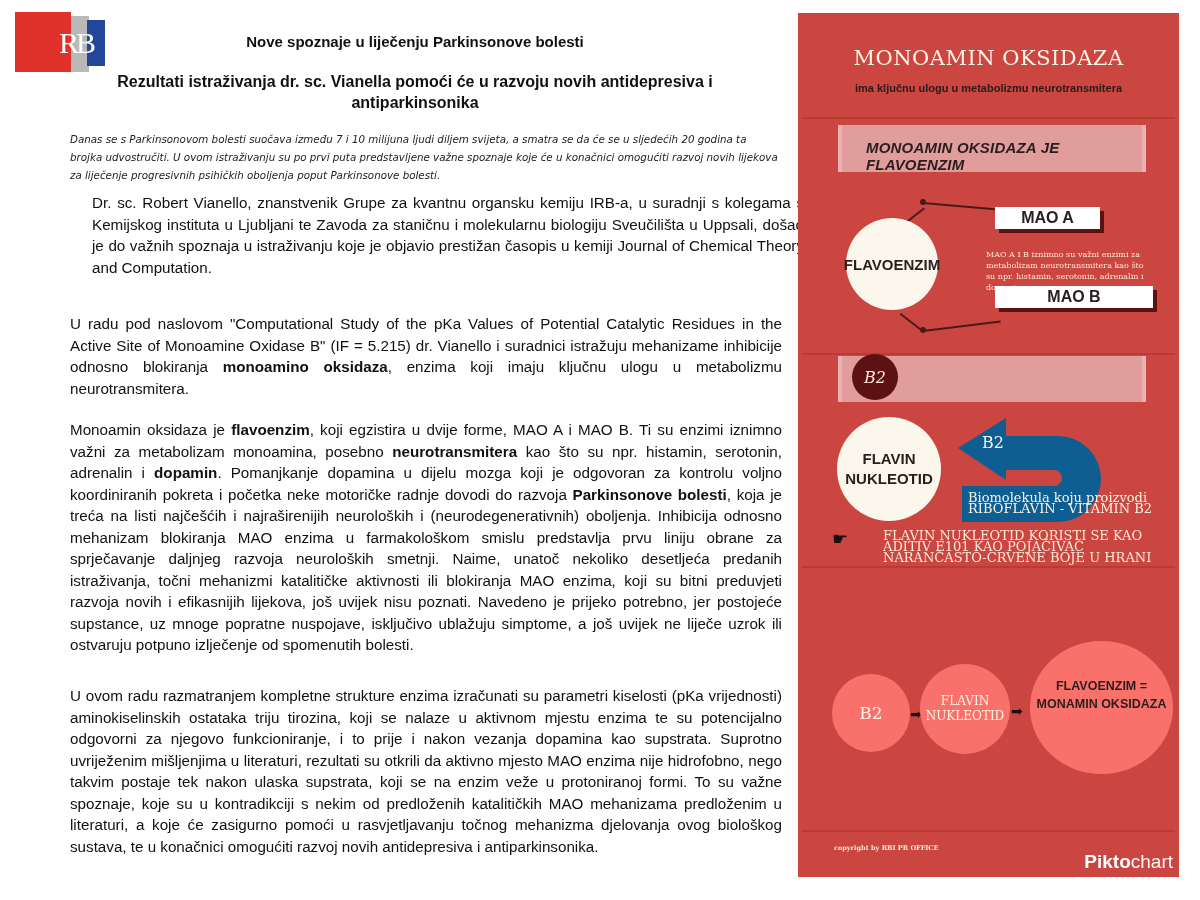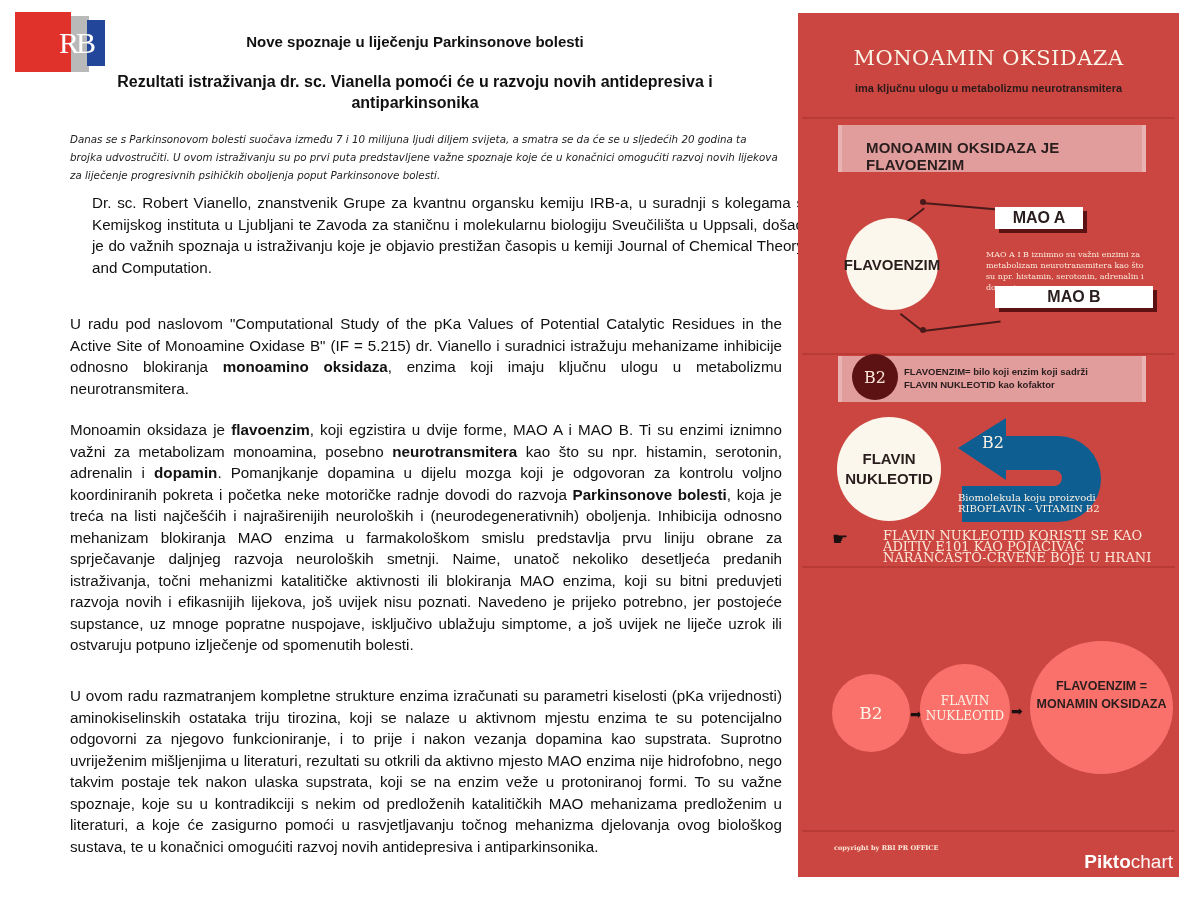--- a/index.html
+++ b/index.html
@@ -25,21 +25,21 @@
   .p2 { top: 313px; }
   .p3 { top: 419px; }
   .p4 { top: 685px; }
 
   
   .info { position: absolute; left: 798px; top: 13px; width: 381px; height: 864px; background: #cb4641; overflow: hidden; }
   .info-title { position: absolute; left: 0; top: 33px; width: 381px; text-align: center; font-family: "DejaVu Serif", serif; font-weight: normal; font-size: 21px; color: #fbf5e8; letter-spacing: 0.5px; }
   .info-sub { position: absolute; left: 0; top: 69px; width: 381px; text-align: center; font-size: 11px; font-weight: bold; color: #2a1a1a; }
   .divider { position: absolute; left: 4px; width: 373px; height: 2px; background: #b83b36; }
 
-  .band { position: absolute; left: 40px; width: 308px; height: 47px; background: #e19d9c; border-left: 4px solid #e8b3b2; border-right: 4px solid #e8b3b2; }
+  .band { position: absolute; left: 40px; width: 308px; height: 47px; background: #e19d9c; border-left: 4px solid #e8b3b2; border-right: 4px solid #e8b3b2; font-style: italic; }
   .band-text { position: absolute; left: 24px; top: 14px; font-size: 15px; font-weight: bold; color: #2a1d1d; letter-spacing: 0.2px; }
 
   .circle { position: absolute; border-radius: 50%; display: flex; align-items: center; justify-content: center; text-align: center; }
   .cream { background: #fbf7ec; color: #2a1d1d; font-weight: bold; }
   .salmon { background: #fa716b; }
 
   .tag { position: absolute; background: #fff; box-shadow: 4px 4px 0 #5c1212; text-align: center; font-weight: bold; font-size: 16px; color: #2a1d1d; }
 
   .small-serif { font-family: "DejaVu Serif", serif; color: #fbe7d8; }
 
@@ -86,43 +86,42 @@
   <div class="line" style="left:125px;top:189px;width:78px;transform:rotate(5deg);"></div>
   <div class="line" style="left:102px;top:213px;width:30px;transform:rotate(-38deg);"></div>
   <div class="dot" style="left:122px;top:314px;"></div>
   <div class="line" style="left:125px;top:317px;width:78px;transform:rotate(-7deg);"></div>
   <div class="line" style="left:103px;top:300px;width:26px;transform:rotate(38deg);"></div>
 
   <div class="circle cream" style="left:48px;top:205px;width:92px;height:92px;font-size:15px;">
     <span>FLAVOENZIM</span>
   </div>
 
-  <div class="tag" style="left:197px;top:194px;width:88px;height:22px;line-height:22px;">MAO A</div>
+  <div class="tag" style="left:197px;top:194px;width:105px;height:22px;line-height:22px;">MAO A</div>
   <div class="small-serif" style="position:absolute;left:188px;top:236px;width:160px;font-size:8px;line-height:11px;">MAO A I B iznimno su važni enzimi za metabolizam neurotransmitera kao što su npr. histamin, serotonin, adrenalin i dopamin</div>
   <div class="tag" style="left:197px;top:273px;width:158px;height:22px;line-height:22px;">MAO B</div>
 
   <div class="divider" style="top:340px;"></div>
 
   <div class="band" style="top:343px;height:46px;">
     <div class="circle" style="left:10px;top:-2px;width:46px;height:46px;background:#5c1212;color:#fbe7d8;font-family:'DejaVu Serif',serif;font-size:16px;">
       <span>B2</span>
     </div>
-    <div style="position:absolute;left:62px;top:9px;width:220px;font-size:9.5px;font-weight:bold;line-height:13px;color:#2a1d1d;">FLAVOENZIM= bilo koji enzim koji sadrži FLAVIN NUKLEOTID kao kofaktor</div>
   </div>
 
   <div class="circle cream" style="left:39px;top:404px;width:104px;height:104px;font-size:15px;line-height:20px;flex-direction:column;">
     <span>FLAVIN</span>
     <span>NUKLEOTID</span>
   </div>
 
   <svg style="position:absolute;left:160px;top:405px;" width="160" height="105" viewBox="0 0 160 105">
     <path d="M0,30 L48,0 L48,18 L100,18 A43,43 0 0 1 100,104 L4,104 L4,68 L96,68 A8,8 0 0 0 96,52 L48,52 L48,62 Z" fill="#0f5e91"></path>
   </svg>
   <div class="small-serif" style="position:absolute;left:184px;top:420px;font-size:16px;color:#fbf3e6;">B2</div>
-  <div class="small-serif" style="position:absolute;left:160px;top:479px;font-size:10px;line-height:11px;color:#fbf3e6;">
+  <div class="small-serif" style="position:absolute;left:170px;top:479px;font-size:13px;line-height:11px;color:#fbf3e6;">
     <div>Biomolekula koju proizvodi</div>
     <div>RIBOFLAVIN - VITAMIN B2</div>
   </div>
 
   <div style="position:absolute;left:34px;top:515px;font-size:18px;color:#1b0f0f;">☛</div>
   <div class="small-serif" style="position:absolute;left:66px;top:517px;width:290px;font-size:13px;line-height:11px;color:#fbe7d8;margin-left:19px;">FLAVIN NUKLEOTID KORISTI SE KAO ADITIV E101 KAO POJAČIVAČ NARANČASTO-CRVENE BOJE U HRANI</div>
 
   <div class="divider" style="top:553px;"></div>
 
 

